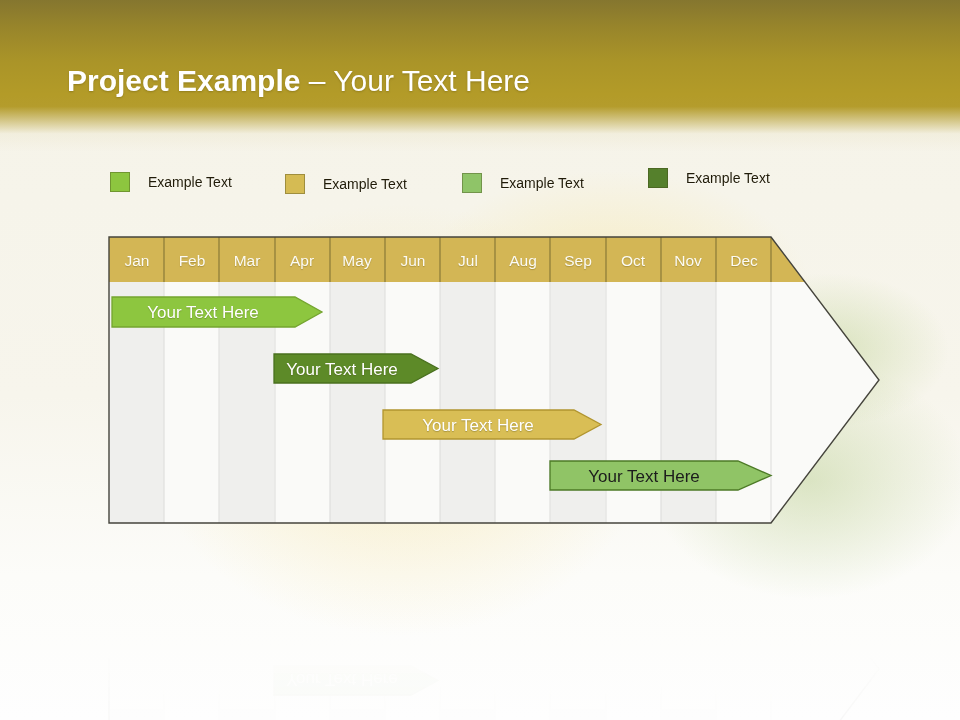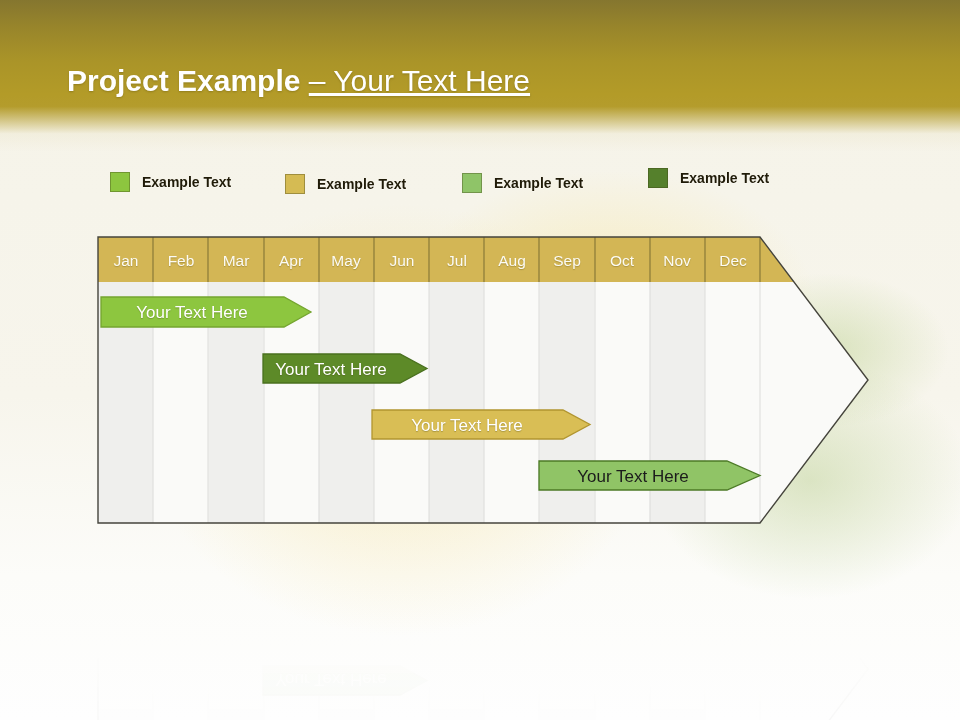--- a/index.html
+++ b/index.html
@@ -23,39 +23,39 @@
       #85762F 0%, #98852B 18%, #AA9428 40%,
       #B39B28 62%, #B49C2C 70%,
       rgba(235,228,200,0.35) 88%, rgba(246,244,234,0) 100%);
   }
   .title{
     position:absolute;left:67px;top:63px;
     color:#FFFFFF;font-size:30px;line-height:36px;white-space:nowrap;
     text-shadow:0 1px 2px rgba(90,75,10,0.35);
   }
   .title .bold{font-weight:bold;}
-  .title .rest{font-weight:normal;text-decoration:underline;}
+  .title .rest{font-weight:normal;}
 
   
   .legend-item{position:absolute;display:flex;align-items:center;}
   .swatch{
     width:20px;height:20px;flex:0 0 20px;
     border:1px solid rgba(60,60,20,0.35);
     box-sizing:border-box;
   }
   .legend-label{
-    margin-left:12px;
-    font-size:14px;font-weight:bold;color:#201B08;
+    margin-left:18px;
+    font-size:14px;font-weight:normal;color:#201B08;
     text-shadow:0 1px 1px rgba(255,255,255,0.5);
     white-space:nowrap;
   }
 
   
   .timeline-wrap{
-    position:absolute;left:97px;top:236px;width:774px;height:288px;
+    position:absolute;left:108px;top:236px;width:774px;height:288px;
     -webkit-box-reflect: below 1px linear-gradient(to bottom, rgba(0,0,0,0.15), rgba(0,0,0,0.04) 30%, transparent 55%);
   }
   .timeline-wrap svg{display:block;}
   .month-label{
     font-size:15.5px;fill:#FCFBF4;
     text-shadow:0 1px 1px rgba(110,95,30,0.4);
   }
   .bar-label{
     font-size:17px;
     text-shadow:0 1px 1px rgba(70,70,20,0.35);

